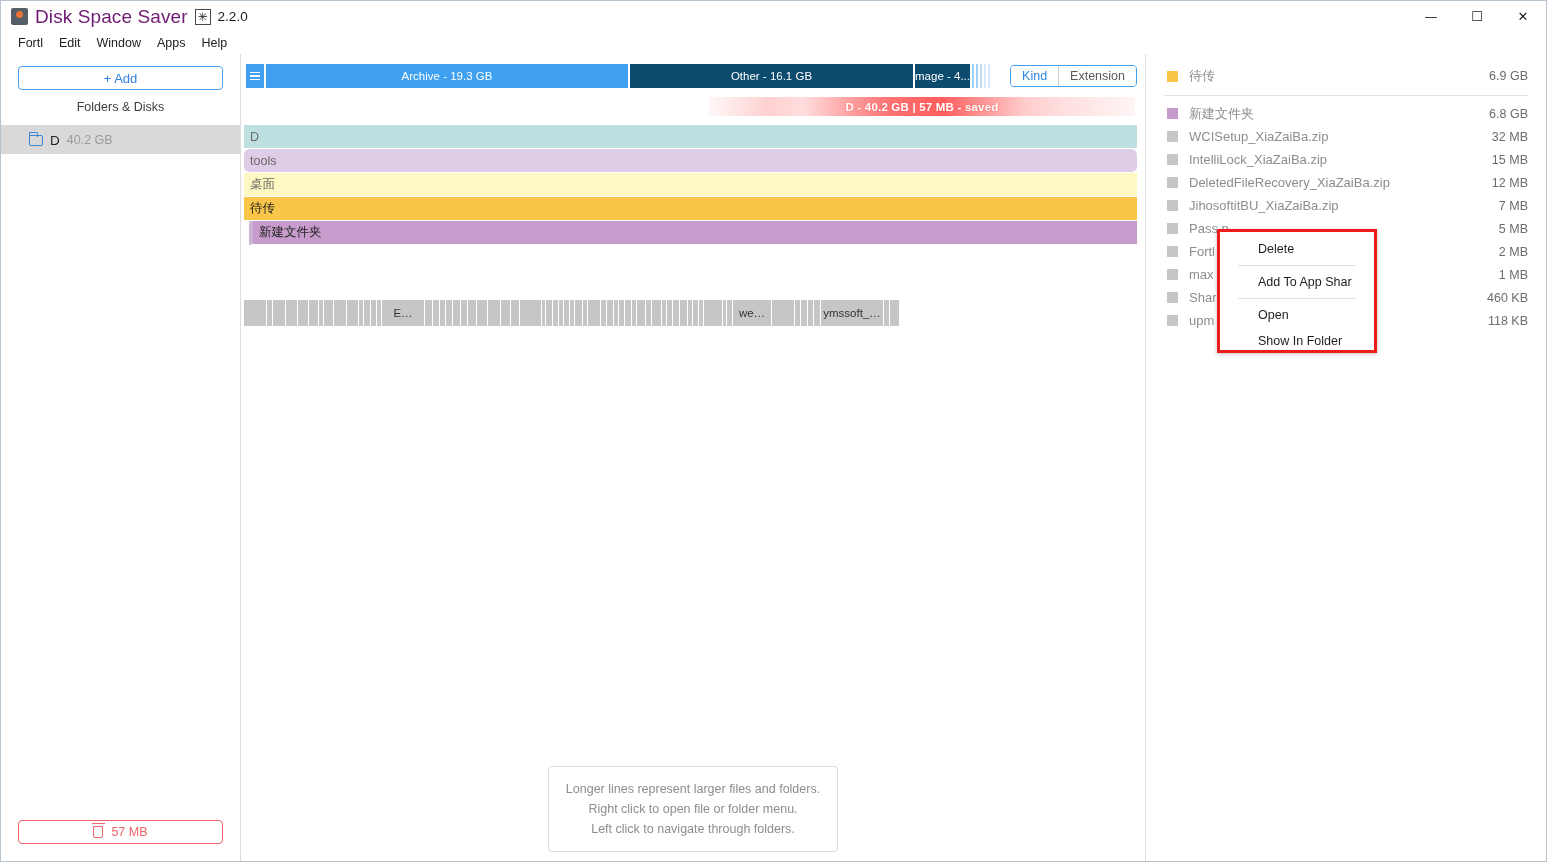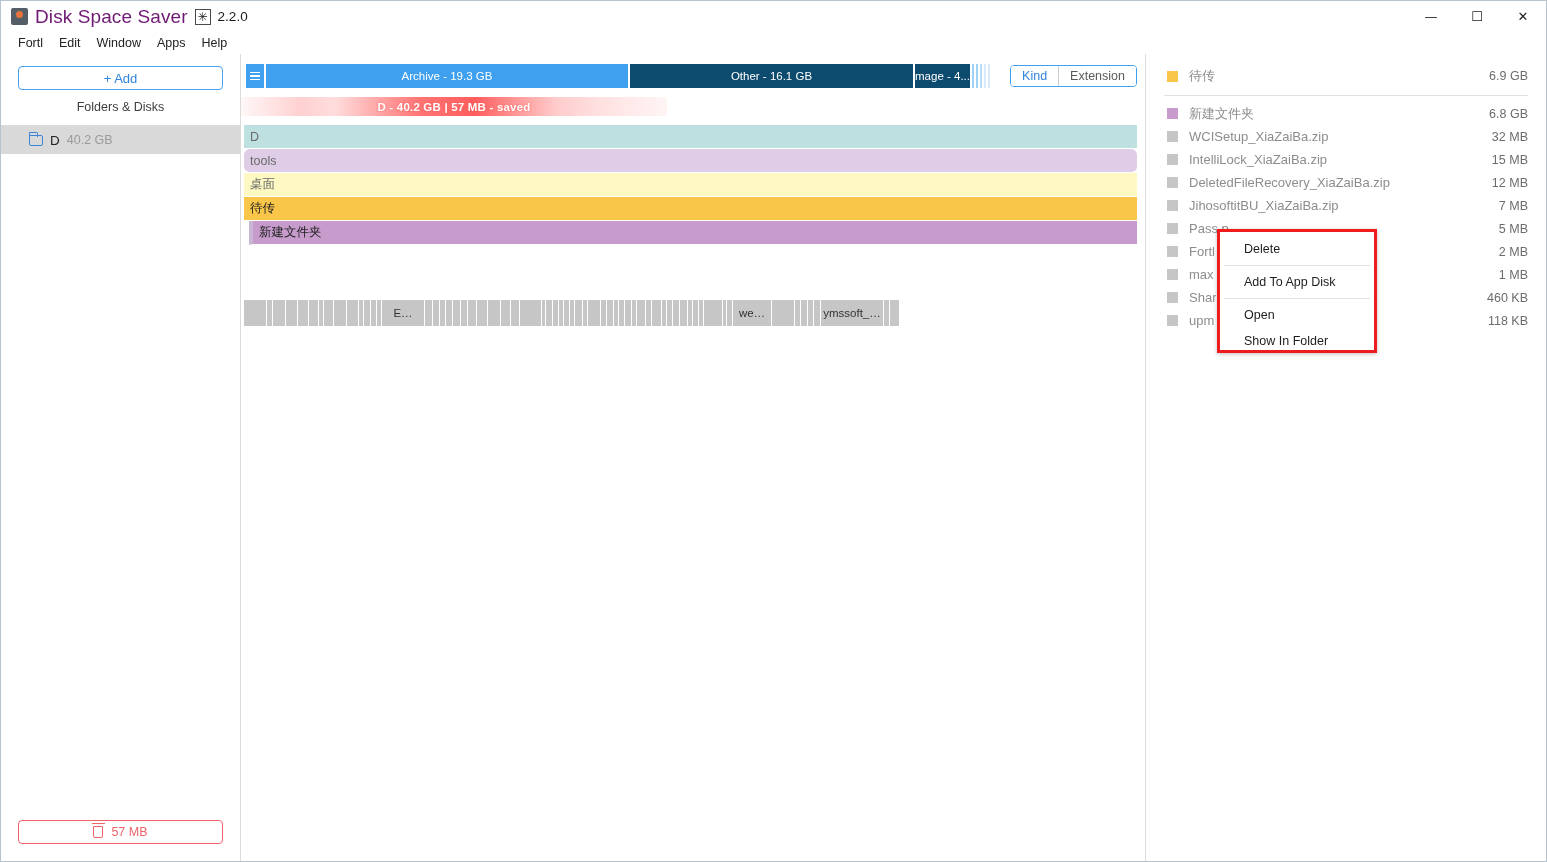--- a/index.html
+++ b/index.html
@@ -186,22 +186,22 @@
   #toggle-group .tg {
     font-size: 12.5px; padding: 0 11px;
     display: flex; align-items: center;
     color: #2f84e0;
     background: #fff;
   }
   #toggle-group .tg.inactive { color: #5a5a5a; border-left: 1px solid #cfcfcf; }
 
   
   #saved-bar-wrap {
-    position: absolute; top: 43px; left: 0; right: 20px; height: 20px;
-    display: flex; justify-content: flex-start;
+    position: absolute; top: 43px; left: 0; right: 10px; height: 20px;
+    display: flex; justify-content: flex-end;
   }
   #saved-bar {
     width: 426px; height: 19px;
     display: flex; align-items: center; justify-content: center;
     font-size: 11.5px; color: #ffffff; font-weight: bold;
     background: linear-gradient(to right,
       rgba(255,120,120,0.06) 0%,
       rgba(255,110,110,0.32) 14%,
       rgba(255,100,100,0.22) 22%,
       rgba(255,95,95,0.55) 32%,
@@ -290,21 +290,21 @@
 
   
   #ctxmenu {
     position: absolute;
     left: 1216px; top: 228px;
     width: 160px; height: 124px;
     background: #ffffff;
     border: 3px solid #ee1c1c;
     box-shadow: 0 1px 4px rgba(0,0,0,.25);
   }
-  #ctxmenu .cm-inner { padding: 4px 2px; }
+  #ctxmenu .cm-inner { padding: 4px 16px; }
   .cm-item {
     height: 26px;
     display: flex; align-items: center;
     padding-left: 22px;
     font-size: 12.5px;
     color: #1d1d1d;
   }
   .cm-sep { height: 1px; background: #e0e0e0; margin: 3px 2px; }
 
   
@@ -476,20 +476,25 @@
           <div class="fb" style="flex: 0 0 22px;"></div>
           <div class="fb" style="flex: 0 0 5px;"></div>
           <div class="fb" style="flex: 0 0 6px;"></div>
           <div class="fb" style="flex: 0 0 5px;"></div>
           <div class="fb" style="flex: 0 0 6px;"></div>
           <div class="fb" style="flex: 0 0 62px;">ymssoft_…</div>
           <div class="fb" style="flex: 0 0 5px;"></div>
           <div class="fb" style="flex: 0 0 9px;"></div>
         </div>
 
+      <div id="hint">
+        <div>Longer lines represent larger files and folders.</div>
+        <div>Right click to open file or folder menu.</div>
+        <div>Left click to navigate through folders.</div>
+      </div>
     </div>
 
     <div id="rightpanel">
       <div class="rp-row header">
         <span class="swatch" id="hdr-swatch" style="background: rgb(249, 198, 73);"></span>
         <span class="rp-name">待传</span>
         <span class="rp-size">6.9 GB</span>
       </div>
       <div class="rp-sep"></div>
       <div id="rp-list">
@@ -544,21 +549,21 @@
             <span class="rp-size">118 KB</span>
           </div>
         </div>
     </div>
   </div>
 
   <div id="ctxmenu" style="border-color: rgb(238, 28, 28);">
     <div class="cm-inner" id="cm-inner">
         <div class="cm-item">Delete</div>
         <div class="cm-sep"></div>
-        <div class="cm-item">Add To App Disk</div>
+        <div class="cm-item">Add To App Shar</div>
         <div class="cm-sep"></div>
         <div class="cm-item">Open</div>
         <div class="cm-item">Show In Folder</div>
       </div>
   </div>
 
 
 </div>
 
 </body></html>

